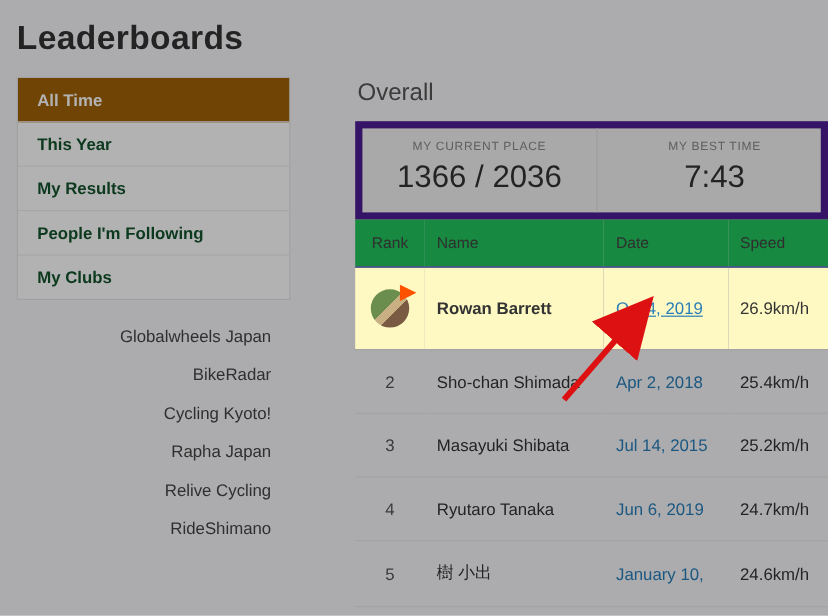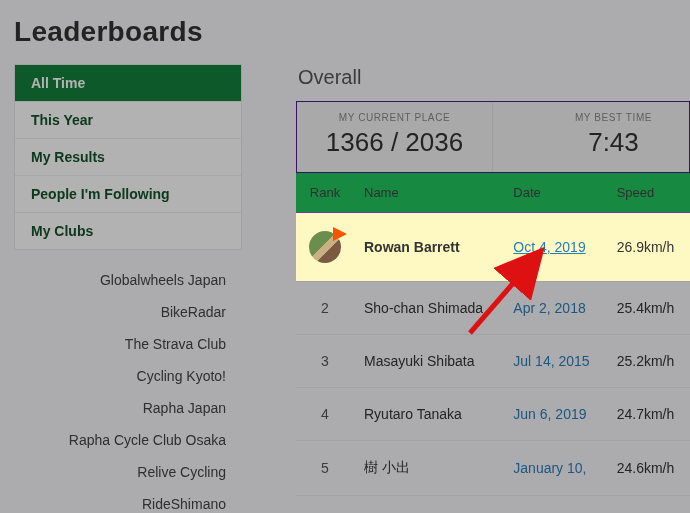--- a/index.html
+++ b/index.html
@@ -6,26 +6,26 @@
   html,body { width:690px; height:513px; overflow:hidden; font-family: -apple-system, Helvetica, Arial, sans-serif; }
   body { background:#f7f7fa; position:relative; }
   .overlay { position:absolute; inset:0; background:rgba(0,0,0,0.30); z-index:50; pointer-events:none; }
   .page { position:relative; padding:10px 0 0 14px; }
   h1.title { font-size:28px; font-weight:700; color:#333; margin:6px 0 16px 0; letter-spacing:.3px; }
   .wrap { display:flex; gap:18px; align-items:flex-start; }
   .sidebar { width:228px; flex:0 0 228px; }
   .sgroup { background:#fff; margin-bottom:14px; border:1px solid #e6e6e6; }
   .sitem { padding:10px 16px; font-size:14px; color:#14532d; border-bottom:1px solid #eee; cursor:pointer;font-weight:bold; }
   .sgroup .sitem:last-child { border-bottom:none; }
-  .sitem.active { background:#15803d; color:#fff; font-weight:700; }
+  .sitem.active { background:#a16207; color:#fff; font-weight:700; }
   .slist { background:transparent; }
   .slink { padding:8px 16px; font-size:14px; color:#444; cursor:pointer;text-align:right; }
   .main { flex:1; min-width:0;margin-left:36px; }
   .section-title { font-size:20px; color:#555; margin:2px 0 12px 2px; font-weight:400; }
-  .stats { display:flex; border:1px solid #4c1d95; background:#f2f2f2;gap:23px; }
+  .stats { display:flex; border:6px solid #4c1d95; background:#f2f2f2; }
   .stat { flex:0 0 196px; text-align:center; padding:10px 8px 14px; border-right:1px solid #e3e3e3; }
   .stat:last-child { border-right:none; flex:0 0 100px; }
   .stat .lab { font-size:10px; letter-spacing:.6px; color:#888; margin-bottom:4px; }
   .stat .val { font-size:26px; color:#333; font-weight:400; }
   table.lb { width:100%; border-collapse:collapse; font-size:14px; }
   table.lb th { text-align:left; padding:12px 10px; font-size:13px; font-weight:400; color:#444; background:#22c55e; border-bottom:1px solid #8b5cf6; }
   table.lb th:first-child { width:58px; text-align:center;}
   table.lb td { padding:18px 10px; border-bottom:1px solid #eaeaea; vertical-align:middle; color:#333;}
   table.lb td.rank { text-align:center; color:#555;}
   .date-link { color:#2a7eb8; text-decoration:none; }
@@ -49,24 +49,22 @@
       <div class="sgroup" id="side-scoped">
           <div class="sitem active">All Time</div>
           <div class="sitem">This Year</div>
           <div class="sitem">My Results</div>
           <div class="sitem">People I'm Following</div>
           <div class="sitem">My Clubs</div>
         </div>
       <div class="slist" id="side-clubs">
           <div class="slink">Globalwheels Japan</div>
           <div class="slink">BikeRadar</div>
-          <div class="slink">The Strava Club</div>
           <div class="slink">Cycling Kyoto!</div>
           <div class="slink">Rapha Japan</div>
-          <div class="slink">Rapha Cycle Club Osaka</div>
           <div class="slink">Relive Cycling</div>
           <div class="slink">RideShimano</div>
         </div>
     </aside>
     <main class="main">
       <div class="section-title">Overall</div>
       <div class="stats">
         <div class="stat">
           <div class="lab">MY CURRENT PLACE</div>
           <div class="val">1366 / 2036</div>

